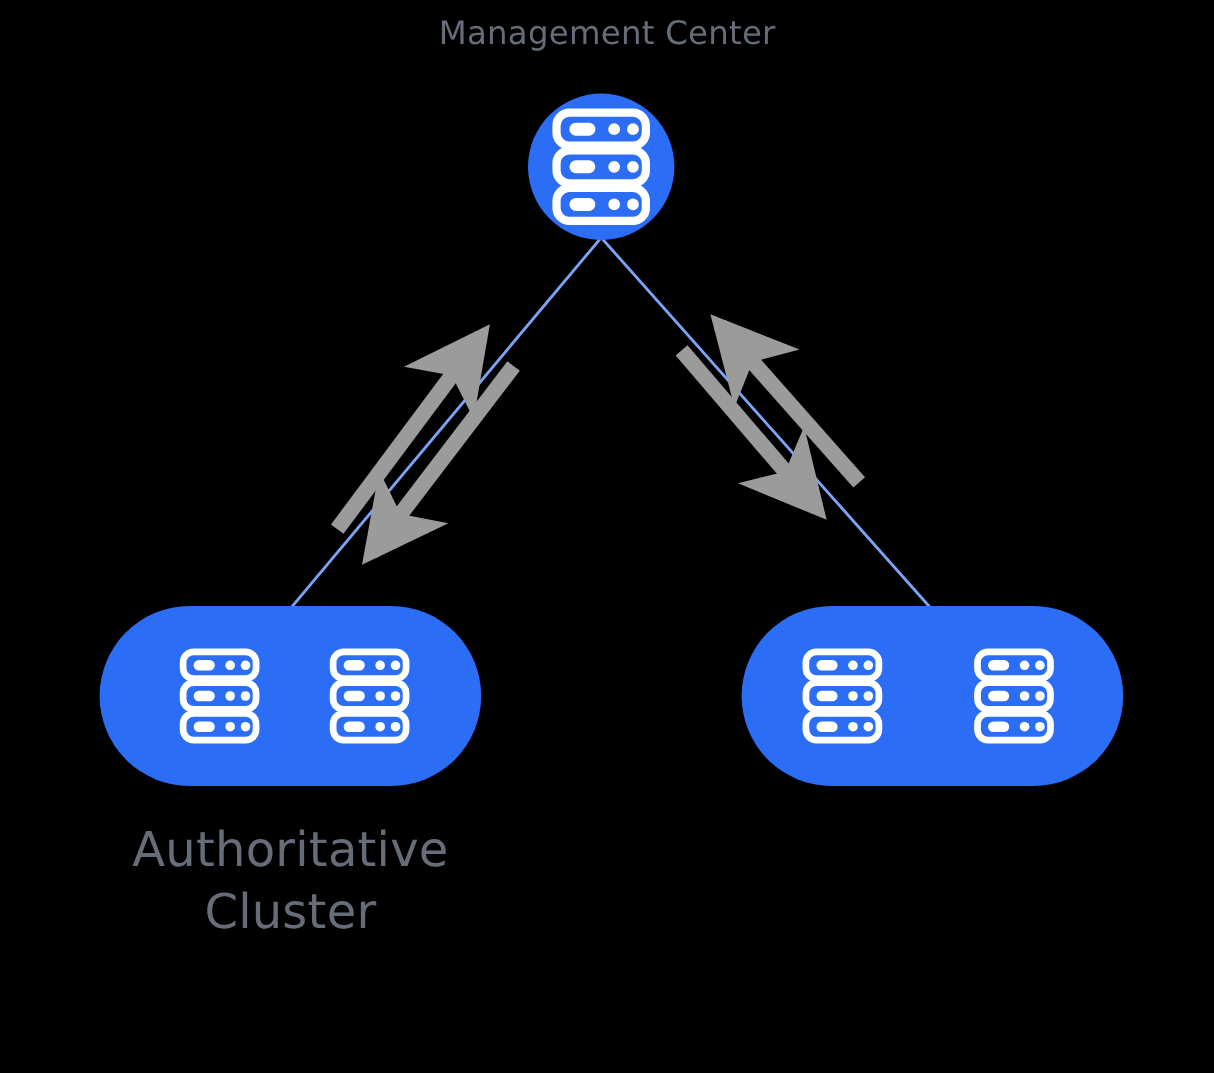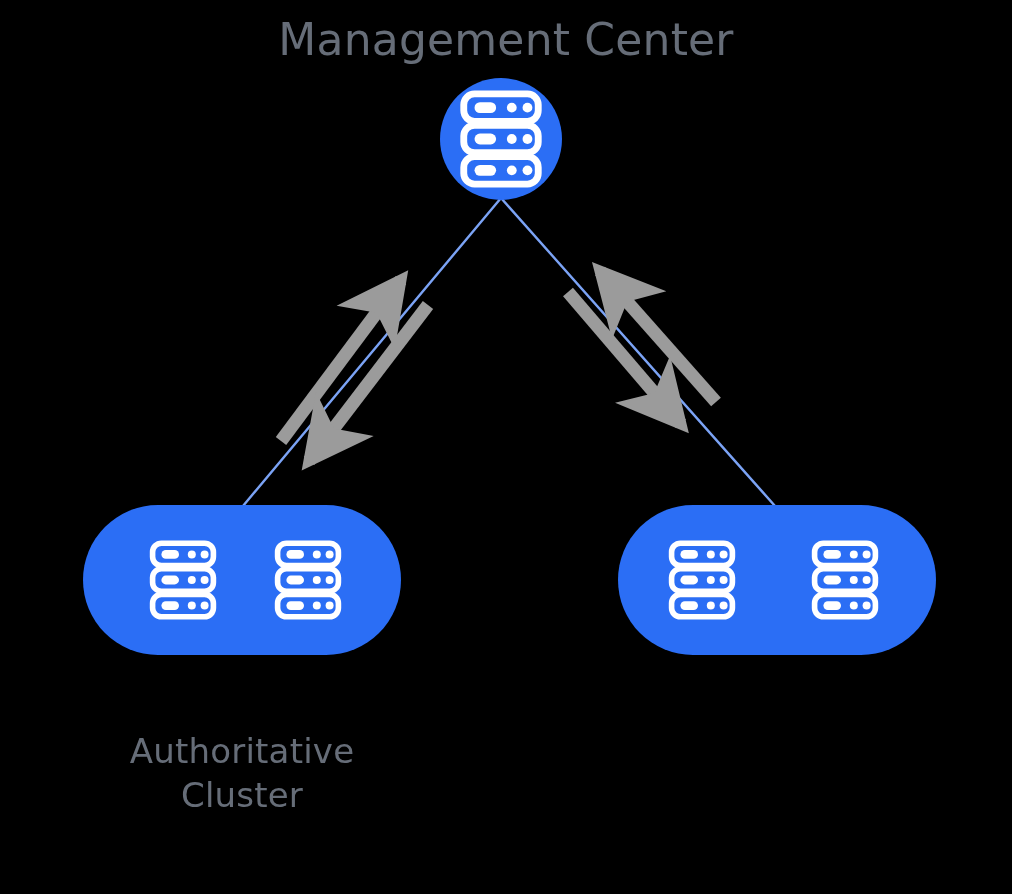--- a/index.html
+++ b/index.html
@@ -34,27 +34,27 @@
     font-weight: 400;
     text-align: center;
     line-height: 1.28;
     white-space: pre;
     letter-spacing: 0.2px;
   }
   #title-label {
     left: 0;
     top: 12px;
     width: 1012px;
-    font-size: 44px;
+    font-size: 27px;
   }
   #left-cluster-label {
     left: 81px;
-    top: 730px;
+    top: 684px;
     width: 322px;
-    font-size: 34px;
+    font-size: 40px;
   }
   #right-cluster-label {
     left: 616px;
     top: 694px;
     width: 322px;
     font-size: 34px;
   }
 </style>
 </head>
 <body>

